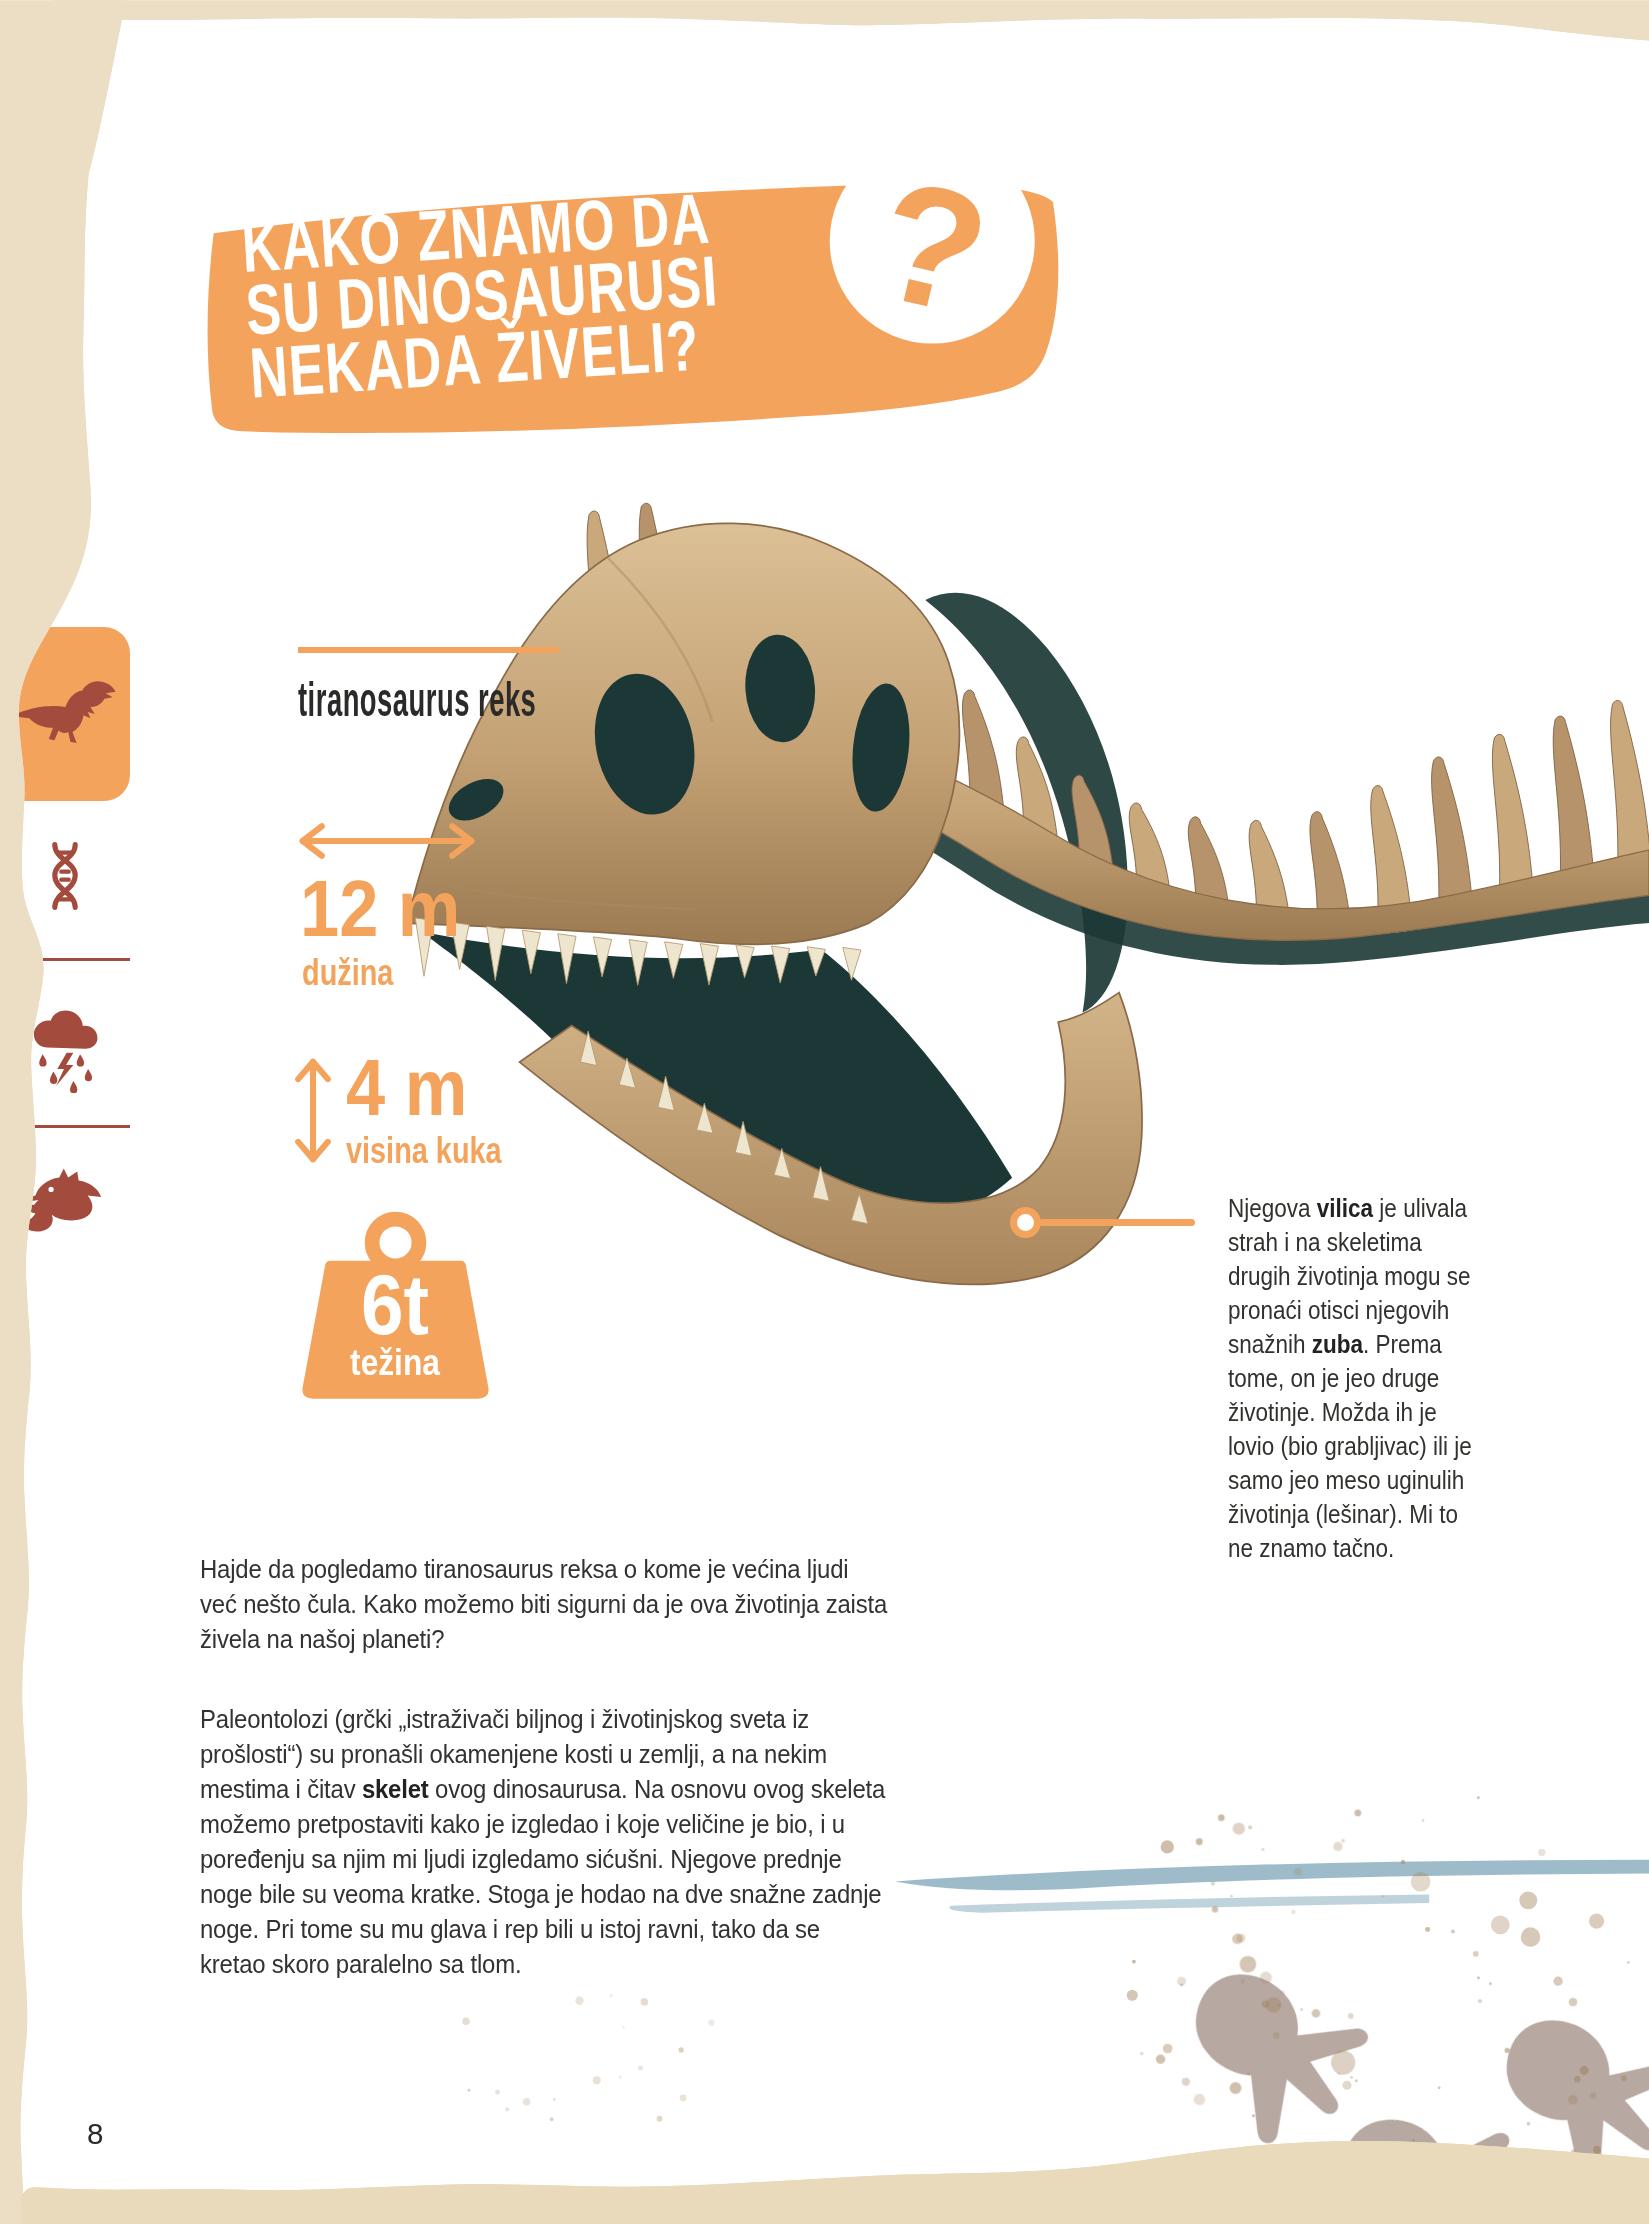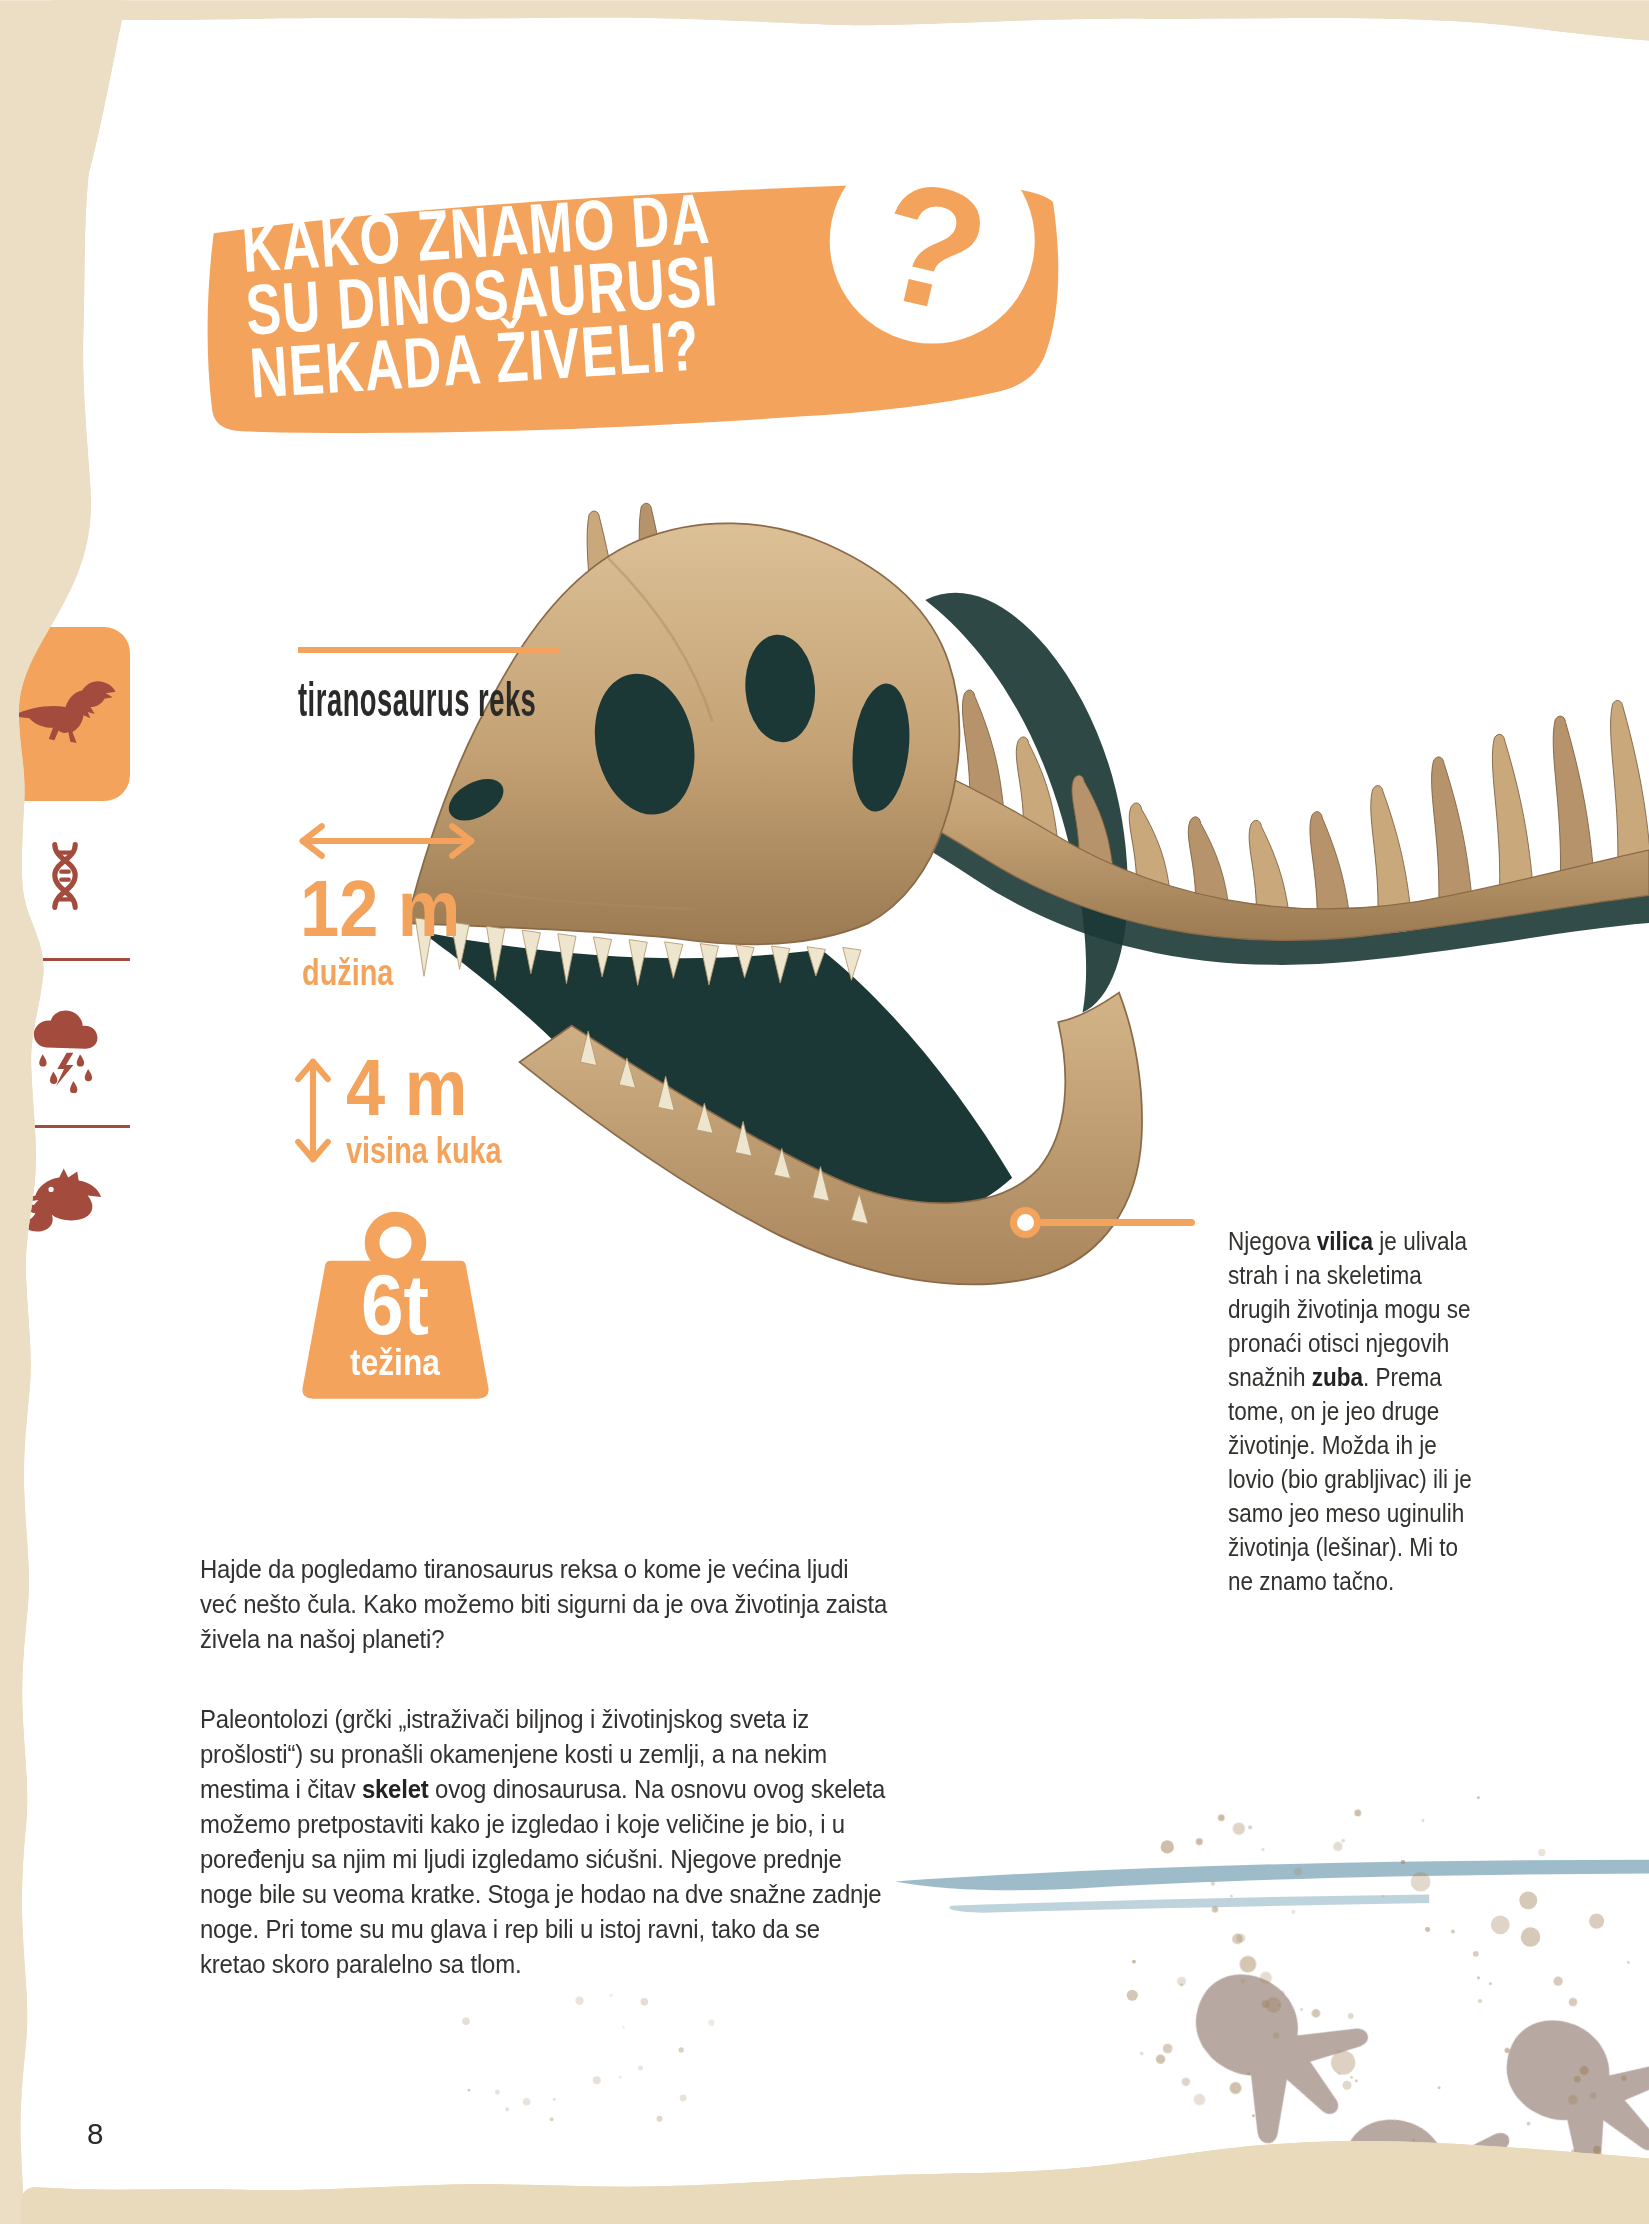--- a/index.html
+++ b/index.html
@@ -65,21 +65,21 @@
 
   
   #callout-marker{
     position:absolute;left:1010px;top:1207px;width:17.4px;height:17.4px;z-index:30;
     background:#ffffff;border:7px solid #F3A35C;border-radius:50%;
   }
   #callout-line{
     position:absolute;left:1039px;top:1219px;width:156px;height:7px;z-index:30;
     background:#F3A35C;border-radius:3.5px;
   }
-  #callout-text{position:absolute;left:1228px;top:1191px;z-index:30;margin-top:33px;}
+  #callout-text{position:absolute;left:1228px;top:1191px;z-index:30;}
   #callout-text .t-line{
     font-size:25px;line-height:34px;color:#33312E;white-space:nowrap;
     transform:scaleX(.9);transform-origin:0 0;
   }
   #callout-text .t-line b{font-weight:700;color:#232220;}
 
   
   .bodypara{position:absolute;left:200px;z-index:15;}
   #para-1{top:1552px;}
   #para-2{top:1702px;}

